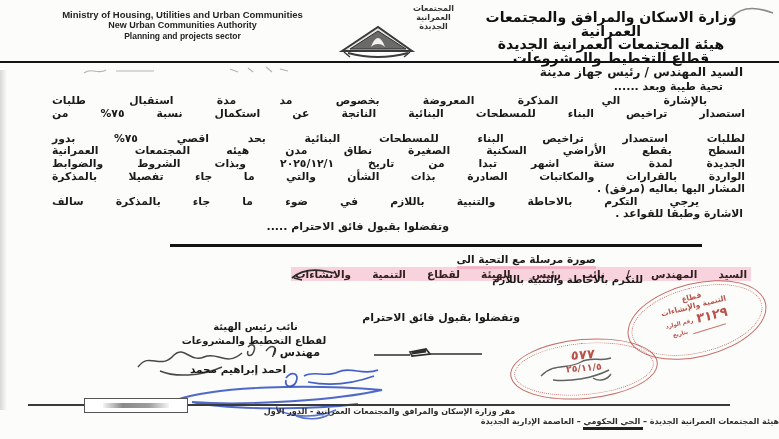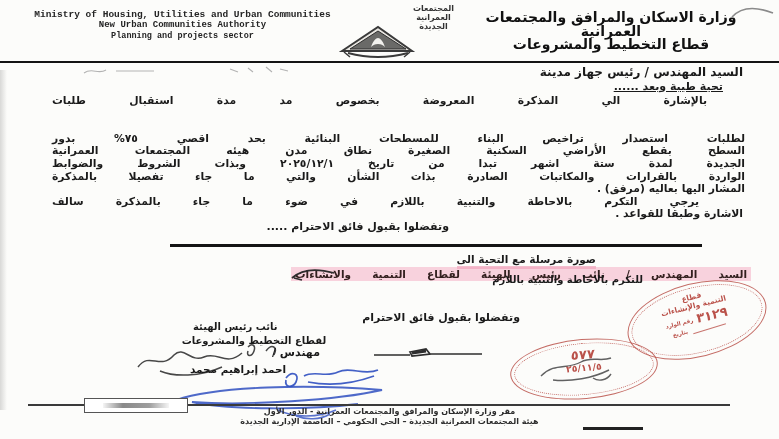--- a/index.html
+++ b/index.html
@@ -1,19 +1,19 @@
 <!DOCTYPE html>
 <html lang="ar"><head>
 <meta charset="utf-8">
 <style>
   html,body{margin:0;padding:0;background:#e9e9e7;}
   .page{position:relative;width:779px;height:439px;background:#fcfcfa;overflow:hidden;
         font-family:"DejaVu Sans",sans-serif;color:#1c1c1c;}
   .abs{position:absolute;}
-  .en{font-family:Liberation Mono, monospace;font-weight:bold;text-align:center;color:#242424;}
+  .en{font-family:Liberation Sans, sans-serif;font-weight:bold;text-align:center;color:#242424;}
   .ar{font-family:"DejaVu Sans",sans-serif;direction:rtl;font-weight:bold;color:#1a1a1a;}
   .jline{text-align:justify;text-align-last:justify;}
   .rline{text-align:right;}
   .hr{background:#141414;}
   .stamp{border-radius:50%;}
   .stamp .ring{position:absolute;inset:3px;border-radius:50%;}
   .stamp-red{color:#b5443c;}
   .smudge{background:linear-gradient(90deg,rgba(60,60,60,.05),rgba(40,40,40,.55) 30%,rgba(40,40,40,.45) 70%,rgba(60,60,60,.05));}
   svg{display:block;overflow:visible;}
 </style>
@@ -39,58 +39,60 @@
       <path d="M12 30 L40 12 L68 30 Z" fill="#6a6a68" stroke="#2e2e2e" stroke-width="1"></path>
       <path d="M33 28 c2-6 5-9 7-9 c2 0 5 3 7 9 c-2-2-4-3-7-3 c-3 0-5 1-7 3 Z" fill="#f2f1ee"></path>
       <circle cx="40" cy="22" r="2.2" fill="#f2f1ee"></circle>
       <path d="M10 34 Q40 42 70 34" fill="none" stroke="#3a3a3a" stroke-width="2.2"></path>
       <path d="M6 33 l6 5 M72 33 l-6 5" stroke="#3a3a3a" stroke-width="1.5"></path>
     </svg>
   </div>
 
   <div class="abs ar" style="left:455px;top:11px;width:312px;text-align:center;font-size:14px;line-height:13.5px;color:#111;">
     <div>وزارة الاسكان والمرافق والمجتمعات العمرانية</div>
+    <div>هيئة المجتمعات العمرانية الجديدة</div>
     <div>قطاع التخطيط والمشروعات</div>
   </div>
 
   <svg class="abs" style="left:731px;top:5px;" width="44" height="16" viewBox="0 0 44 16">
     <path d="M1 12 C10 2 24 1 42 8" fill="none" stroke="#8a8a8a" stroke-width="1.6"></path>
   </svg>
 
   <div class="abs hr" style="left:0;top:61px;width:779px;height:2px;"></div>
 
   <svg class="abs" style="left:80px;top:63px;" width="230" height="16" viewBox="0 0 230 16">
     <path d="M4 10 c8-6 14 2 22-3 M36 8 h38 M150 6 l8 3 M168 5 l5 4 M186 4 l6 5 M200 6 l8 2" fill="none" stroke="#b3b3b3" stroke-width="1.1"></path>
   </svg>
 
   <div class="abs ar rline" style="right:36px;top:65px;font-size:12px;">السيد المهندس / رئيس جهاز مدينة</div>
-  <div class="abs ar rline" style="right:56px;top:80px;font-size:11px;text-decoration:underline;">تحية طيبة وبعد ......</div>
+  <div class="abs ar rline" style="right:56px;top:80px;font-size:11px;">تحية طيبة وبعد ......</div>
 
   <div class="abs ar jline" style="left:52px;right:34px;top:94px;font-size:10.8px;padding-right:38px;">بالإشارة الي المذكرة المعروضة بخصوص مد مدة استقبال طلبات</div>
+  <div class="abs ar jline" style="left:52px;right:34px;top:107px;font-size:10.8px;">استصدار تراخيص البناء للمسطحات البنائية الناتجة عن استكمال نسبة ٧٥% من</div>
   <div class="abs ar jline" style="left:52px;right:34px;top:132px;font-size:10.8px;">لطلبات استصدار تراخيص البناء للمسطحات البنائية بحد اقصي ٧٥% بدور</div>
   <div class="abs ar jline" style="left:52px;right:34px;top:144px;font-size:10.8px;">السطح بقطع الأراضي السكنية الصغيرة نطاق مدن هيئه المجتمعات العمرانية</div>
   <div class="abs ar jline" style="left:52px;right:34px;top:157px;font-size:10.8px;">الجديدة لمدة ستة اشهر تبدا من تاريخ ٢٠٢٥/١٢/١ وبذات الشروط والضوابط</div>
   <div class="abs ar jline" style="left:52px;right:34px;top:170px;font-size:10.8px;">الواردة بالقرارات والمكاتبات الصادرة بذات الشأن والتي ما جاء تفصيلا بالمذكرة</div>
   <div class="abs ar rline" style="left:52px;right:34px;top:182px;font-size:10.8px;">المشار اليها بعاليه (مرفق) .</div>
   <div class="abs ar jline" style="left:52px;right:34px;top:195px;font-size:10.8px;padding-right:46px;">يرجي التكرم بالاحاطة والتنبية باللازم في ضوء ما جاء بالمذكرة سالف</div>
   <div class="abs ar rline" style="left:52px;right:36px;top:207px;font-size:10.8px;">الاشارة وطبقا للقواعد .</div>
 
   <div class="abs ar" style="right:330px;top:220px;font-size:11px;">وتفضلوا بقبول فائق الاحترام .....</div>
   <div class="abs hr" style="left:170px;top:244px;width:532px;height:2.5px;"></div>
 
   <div class="abs ar" style="right:183px;top:253px;font-size:10.5px;border-bottom:3px solid rgba(233,125,160,.5);padding-bottom:1px;">صورة مرسلة مع التحية الى</div>
   <div class="abs ar jline" style="right:28px;top:267px;width:452px;font-size:10.5px;background:rgba(244,167,192,.5);padding:1px 4px;color:#33201f;">السيد المهندس / نائب رئيس الهيئة لقطاع التنمية والانشاءات</div>
   <svg class="abs" style="left:290px;top:266px;" width="46" height="16" viewBox="0 0 46 16">
     <path d="M2 12 C12 3 26 2 44 7 M4 12 l8 2" fill="none" stroke="#2c2c2c" stroke-width="1.7"></path>
   </svg>
   <div class="abs ar" style="right:136px;top:274px;font-size:10px;">للتكرم بالاحاطة والتنبية باللازم</div>
 
   <div class="abs ar" style="right:259px;top:311px;font-size:11px;">وتفضلوا بقبول فائق الاحترام</div>
 
-  <div class="abs ar" style="left:193px;top:321px;width:125px;text-align:left;font-size:10px;">نائب رئيس الهيئة</div>
+  <div class="abs ar" style="left:193px;top:321px;width:125px;text-align:center;font-size:10px;">نائب رئيس الهيئة</div>
   <div class="abs ar" style="left:178px;top:335px;width:152px;text-align:center;font-size:10px;">لقطاع التخطيط والمشروعات</div>
   <svg class="abs" style="left:130px;top:341px;" width="155" height="38" viewBox="0 0 155 38">
     <path d="M8 26 C20 10 30 30 44 14 C54 4 60 22 74 16 C88 10 96 26 112 12 M30 30 c14 6 40 6 62 -4 M118 6 c4 -4 8 -2 6 4 c-2 6 -8 6 -6 0 M136 10 c6 -8 12 -4 8 4" fill="none" stroke="#474747" stroke-width="1.5"></path>
   </svg>
   <div class="abs ar" style="left:158px;top:363px;width:160px;text-align:center;font-size:10.5px;">احمد إبراهيم محمد</div>
 
   <div class="abs ar" style="left:272px;top:346px;font-size:11px;">مهندس /</div>
   <svg class="abs" style="left:372px;top:343px;" width="112" height="22" viewBox="0 0 112 22">
     <path d="M2 12 H38 M38 9 l16 -3 l4 5 l-18 2 Z M58 11 H110" fill="none" stroke="#2e2e2e" stroke-width="1.7"></path>
     <path d="M40 10 l14 -2" stroke="#2e2e2e" stroke-width="3"></path>
@@ -124,20 +126,20 @@
       <div style="font-size:13px;line-height:14px;margin-top:4px;transform:skewX(-6deg);letter-spacing:1px;">٥٧٧</div>
       <div style="font-size:9.5px;line-height:11px;">٢٥/١١/٥</div>
     </div>
   </div>
   <svg class="abs" style="left:533px;top:352px;" width="96" height="34" viewBox="0 0 96 34">
     <path d="M8 24 c14 -14 26 -6 40 -14 c10 -6 20 0 30 -4 M20 28 c18 2 40 -2 56 -10 M60 26 c6 4 14 2 18 -4" fill="none" stroke="#39393b" stroke-width="1.4" opacity="0.8"></path>
   </svg>
 
   <div class="abs" style="left:28px;top:404px;width:702px;height:1.6px;background:#3a3a3a;"></div>
   <div class="abs ar" style="left:0;right:0;top:407px;text-align:center;font-size:8px;color:#2c2c2c;">مقر وزارة الإسكان والمرافق والمجتمعات العمرانية - الدور الأول</div>
-  <div class="abs ar" style="left:0;right:0;top:417px;text-align:center;font-size:8px;color:#2c2c2c;">هيئة المجتمعات العمرانية الجديدة – الحي الحكومي – العاصمة الإدارية الجديدة</div>
+  <div class="abs ar" style="left:0;right:0;top:417px;font-size:8px;color:#2c2c2c;">هيئة المجتمعات العمرانية الجديدة – الحي الحكومي – العاصمة الإدارية الجديدة</div>
   <div class="abs" style="left:84px;top:398px;width:102px;height:13px;border:1px solid #555;background:#fff;">
     <div class="smudge" style="position:absolute;left:18px;right:18px;top:4px;height:5px;"></div>
   </div>
   <div class="abs" style="left:583px;top:427px;width:60px;height:2.5px;background:#222;"></div>
 
   <div class="abs" style="left:0;top:70px;width:7px;height:340px;background:linear-gradient(90deg,rgba(0,0,0,.14),rgba(0,0,0,0));"></div>
 </div>
 
 </body></html>

